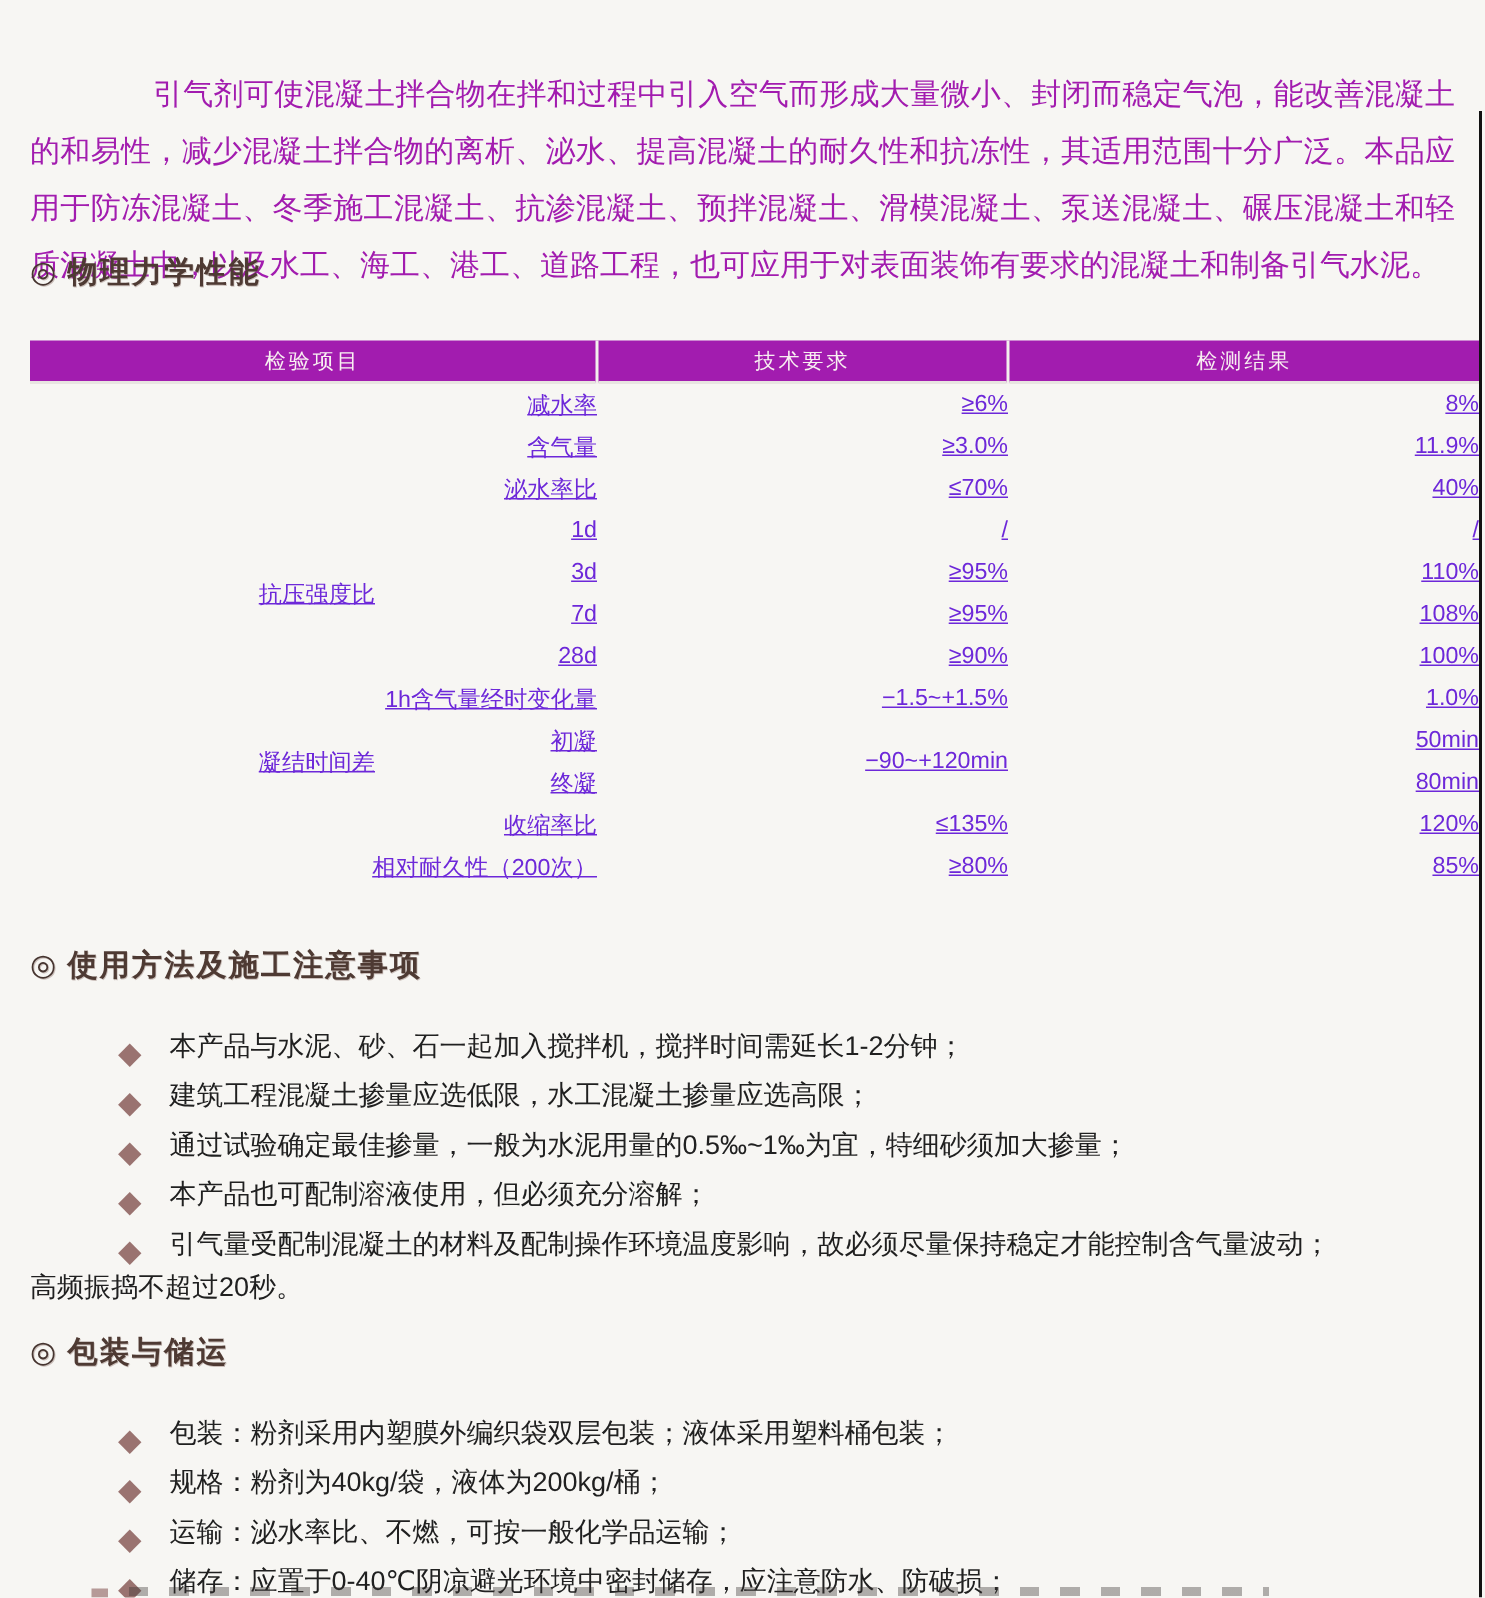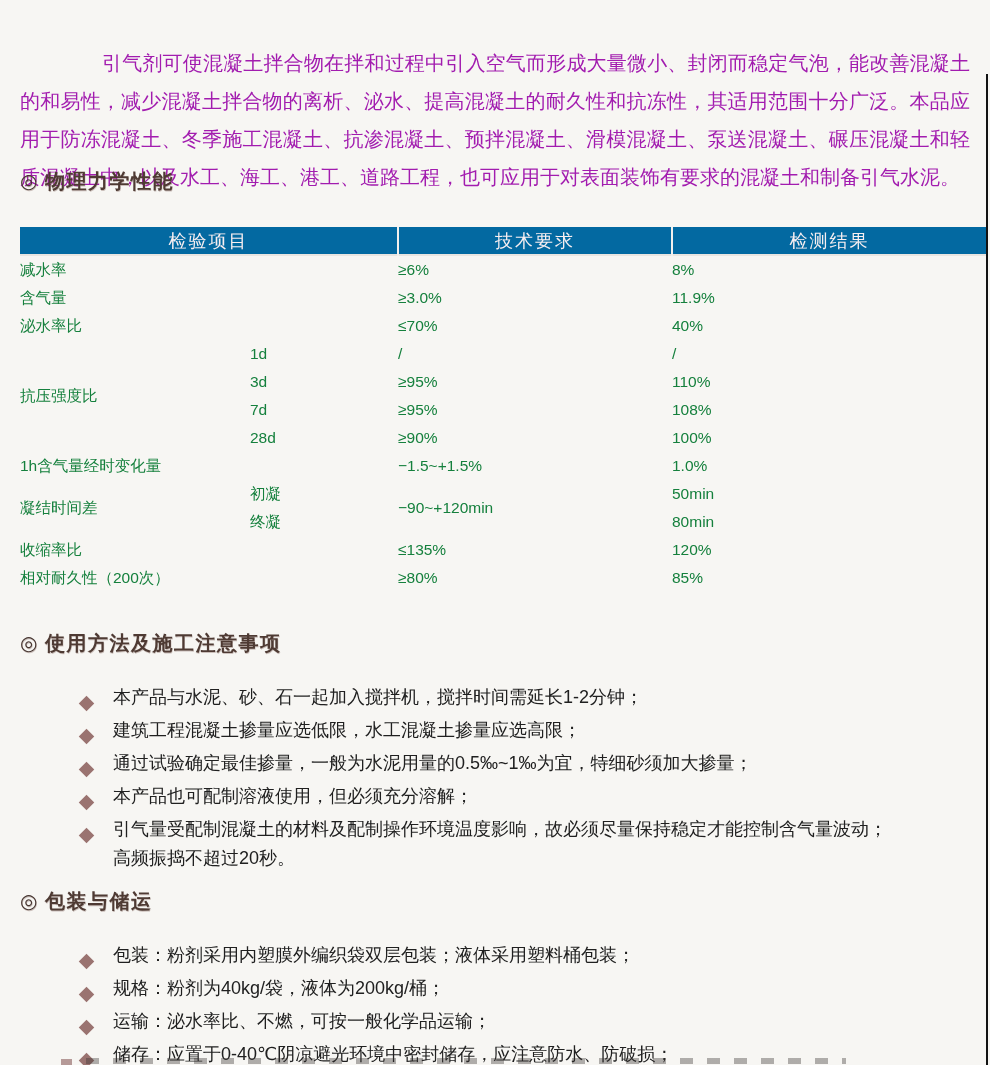--- a/index.html
+++ b/index.html
@@ -26,42 +26,42 @@
   .section-heading .marker{font-weight:normal;margin-right:6px;color:#463530;}
   #heading-performance{top:168px;}
   #heading-usage{top:630px;}
   #heading-packaging{top:888px;}
   
   .perf-table{
     position:absolute;left:20px;top:227px;width:966px;
     border-collapse:collapse;table-layout:fixed;
   }
   .perf-table th{
-    background:#0369a1;color:#f8eff1;
-    font-size:18px;font-weight:normal;height:25px;
+    background:#a21caf;color:#f8eff1;
+    font-size:14px;font-weight:normal;height:25px;
     letter-spacing:2px;
   }
   .perf-table th + th{border-left:2px solid #f3f0ed;}
   .perf-table thead tr{border-bottom:2px solid #e8e5e1;}
   .perf-table td{
-    height:28px;text-align:left;vertical-align:middle;
-    font-size:15.5px;color:#15803d;padding:0;
+    height:28px;text-align:right;vertical-align:middle;
+    font-size:15.5px;color:#6d28d9;padding:0;text-decoration:underline;
   }
   
   .bullet-list{position:absolute;left:20px;width:956px;}
   #usage-list{top:676px;}
   #packaging-list{top:934px;}
   .bullet-item{display:flex;align-items:flex-end;height:33px;}
   .diamond{
     width:11px;height:11px;background:#9a7370;
     transform:rotate(45deg);margin-left:61px;margin-right:21px;
     flex:0 0 11px;
   }
   .bullet-text{font-size:18px;color:#202020;white-space:nowrap;}
-  .bullet-cont{height:33px;display:flex;align-items:center;margin-left:93px;}
+  .bullet-cont{height:33px;display:flex;align-items:center;}
   
   .edge-line{
     position:absolute;left:986px;top:74px;width:2px;height:991px;
     background:#121212;
   }
   .cut-strip{
     position:absolute;left:86px;top:1058px;width:760px;height:6px;
     background:repeating-linear-gradient(90deg,
       rgba(55,50,48,0.5) 0px, rgba(55,50,48,0.5) 13px,
       rgba(55,50,48,0) 13px, rgba(55,50,48,0) 27px);

